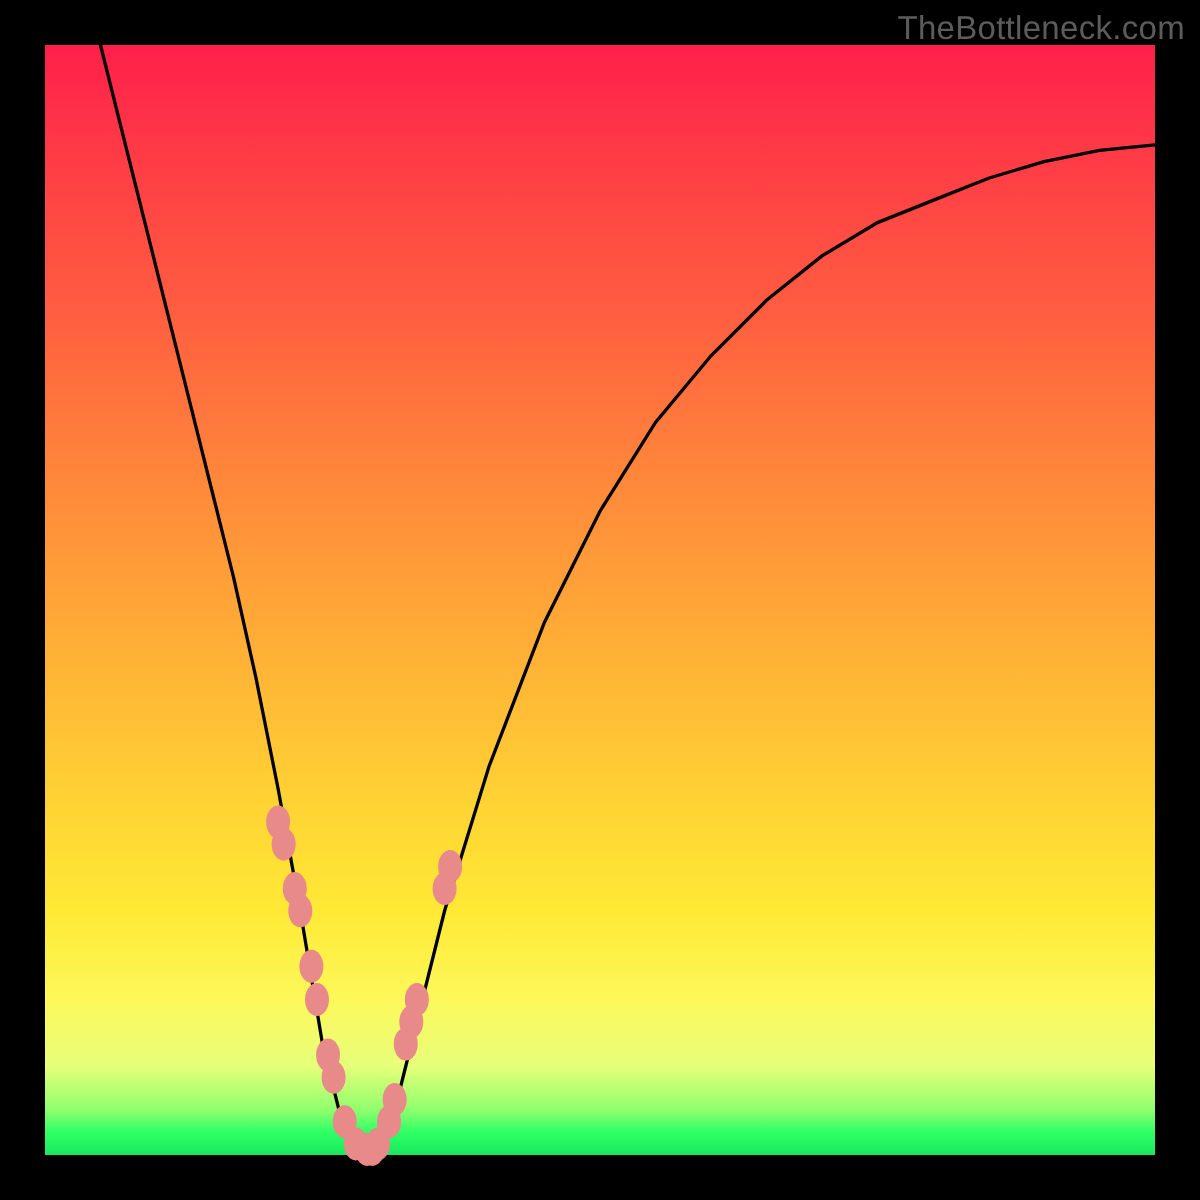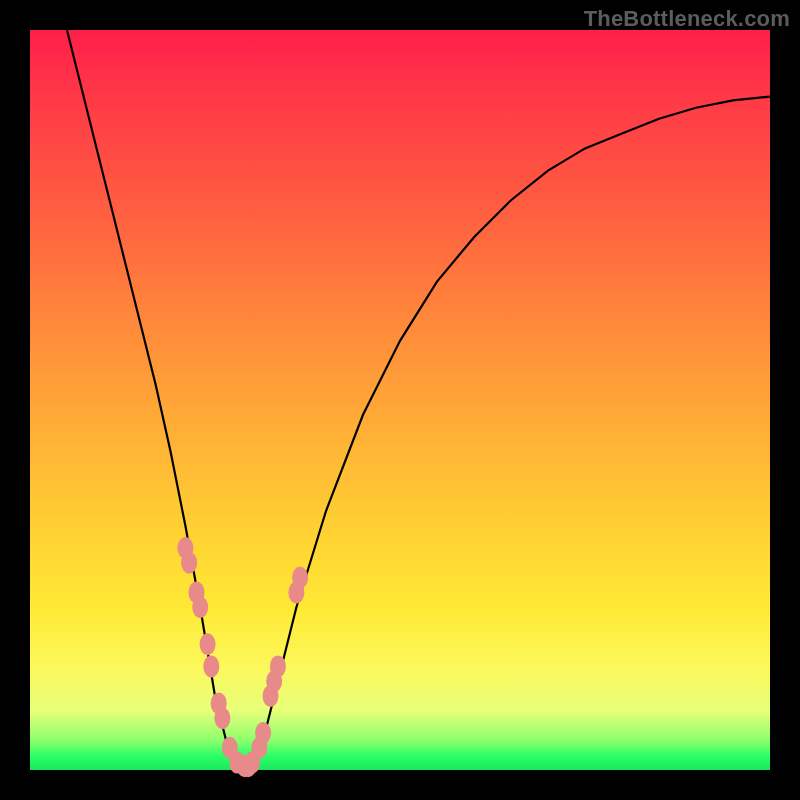--- a/index.html
+++ b/index.html
@@ -40,21 +40,21 @@
         #2dff66 98%,
         #19e85d 100%
       );
   }
   .watermark {
     position: absolute;
     top: 6px;
     right: 10px;
     color: #5c5c5c;
     font-size: 22px;
-    font-weight: 700;
+    font-weight: 400;
     letter-spacing: 0.2px;
     user-select: none;
   }
   svg.curve {
     position: absolute;
     left: 0; top: 0;
     width: 740px;
     height: 740px;
     overflow: visible;
   }

